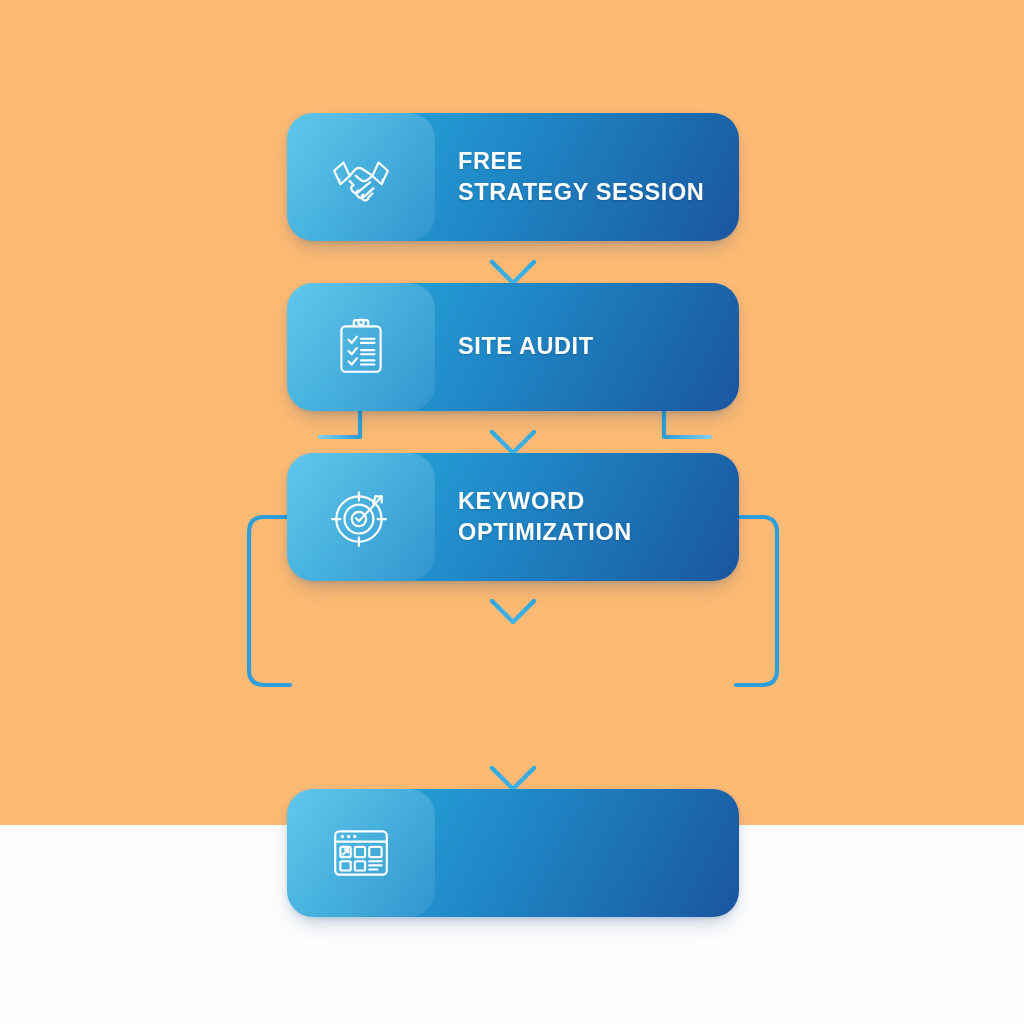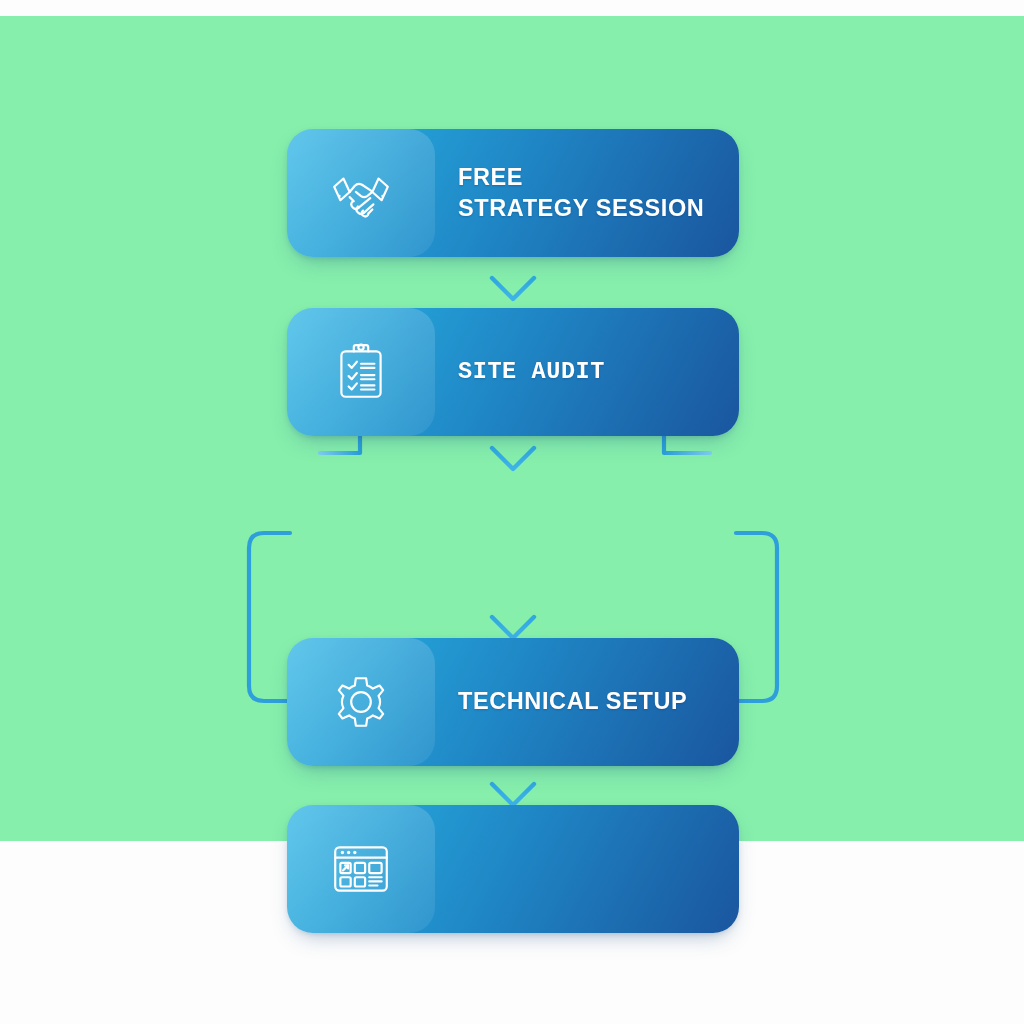--- a/index.html
+++ b/index.html
@@ -6,22 +6,21 @@
   * { margin:0; padding:0; box-sizing:border-box; }
   html, body {
     width:1024px; height:1024px;
     background:#fdfdfd;
     font-family:"Liberation Sans", sans-serif;
     overflow:hidden;
   }
   #stage {
     position:relative;
     width:1024px; height:825px;
-    background:#86efac;
-    margin-top:16px;
+    background:#fdba74;
   }
   
   #connectors {
     position:absolute; left:0; top:0;
     width:1024px; height:1024px;
     z-index:1;
   }
   
   .card {
     position:absolute;
@@ -35,21 +34,21 @@
         #249fd6 22%,
         #1f85c4 50%,
         #1c6cb0 76%,
         #1a56a0 100%);
     box-shadow:0 10px 22px -8px rgba(20,70,125,.34),
                0 2px 6px -2px rgba(20,70,125,.22);
     display:flex;
     align-items:center;
   }
   .card-1 { top:113px; }
-  .card-2 { top:292px;font-family:Liberation Mono, monospace; }
+  .card-2 { top:283px; }
   .card-3 { top:453px; }
   .card-4 { top:622px; }
   .card-5 { top:789px; }
 
   
   .icon-tile {
     position:absolute;
     left:0; top:0;
     width:148px;
     height:128px;
@@ -175,33 +174,40 @@
         <path d="M32 28 L45 28"></path>
         <path d="M32 35 L45 35"></path>
         <path d="M32 39 L45 39"></path>
         <path d="M32 45 L45 45"></path>
         <path d="M32 49 L45 49"></path>
       </svg>
     </div>
     <div class="card-label">SITE AUDIT</div>
   </div>
 
-
-  <div class="card card-4">
-    <div class="icon-tile">
-      <svg viewBox="0 0 64 64">
-        <path d="M32 9 L37 9 L38 16 Q41 17 43.5 19 L50 16 L53.5 20.5 L49 26 Q50.5 29 50.5 32
-                 Q50.5 35 49 38 L53.5 43.5 L50 48 L43.5 45 Q41 47 38 48 L37 55 L32 55 L27 55
-                 L26 48 Q23 47 20.5 45 L14 48 L10.5 43.5 L15 38 Q13.5 35 13.5 32
-                 Q13.5 29 15 26 L10.5 20.5 L14 16 L20.5 19 Q23 17 26 16 L27 9 Z"></path>
-        <circle cx="32" cy="32" r="9.5"></circle>
-      </svg>
-    </div>
-    <div class="card-label">TECHNICAL SETUP</div>
-  </div>
+  <div class="card card-3">
+    <div class="icon-tile">
+      <svg viewBox="0 0 64 64">
+        <circle cx="30" cy="34" r="22"></circle>
+        <circle cx="30" cy="34" r="14"></circle>
+        <circle cx="30" cy="34" r="7"></circle>
+        <path d="M30 8 L30 16"></path>
+        <path d="M30 52 L30 60"></path>
+        <path d="M4 34 L12 34"></path>
+        <path d="M48 34 L56 34"></path>
+        <path d="M27 33 L30 36 L44 21"></path>
+        <path d="M44 21 L52 12"></path>
+        <path d="M46 12 L52 12 L52 18"></path>
+        <path d="M44 19 L46 12"></path>
+      </svg>
+    </div>
+    <div class="card-label">KEYWORD
+OPTIMIZATION</div>
+  </div>
+
 
   <div class="card card-5">
     <div class="icon-tile">
       <svg viewBox="0 0 64 64">
         <rect x="7" y="11" width="50" height="42" rx="4"></rect>
         <path d="M7 21 L57 21"></path>
         <circle cx="14" cy="16" r="1.6" fill="#fff" stroke="none"></circle>
         <circle cx="20" cy="16" r="1.6" fill="#fff" stroke="none"></circle>
         <circle cx="26" cy="16" r="1.6" fill="#fff" stroke="none"></circle>
         <rect x="12" y="26" width="10" height="10" rx="1.5"></rect>

